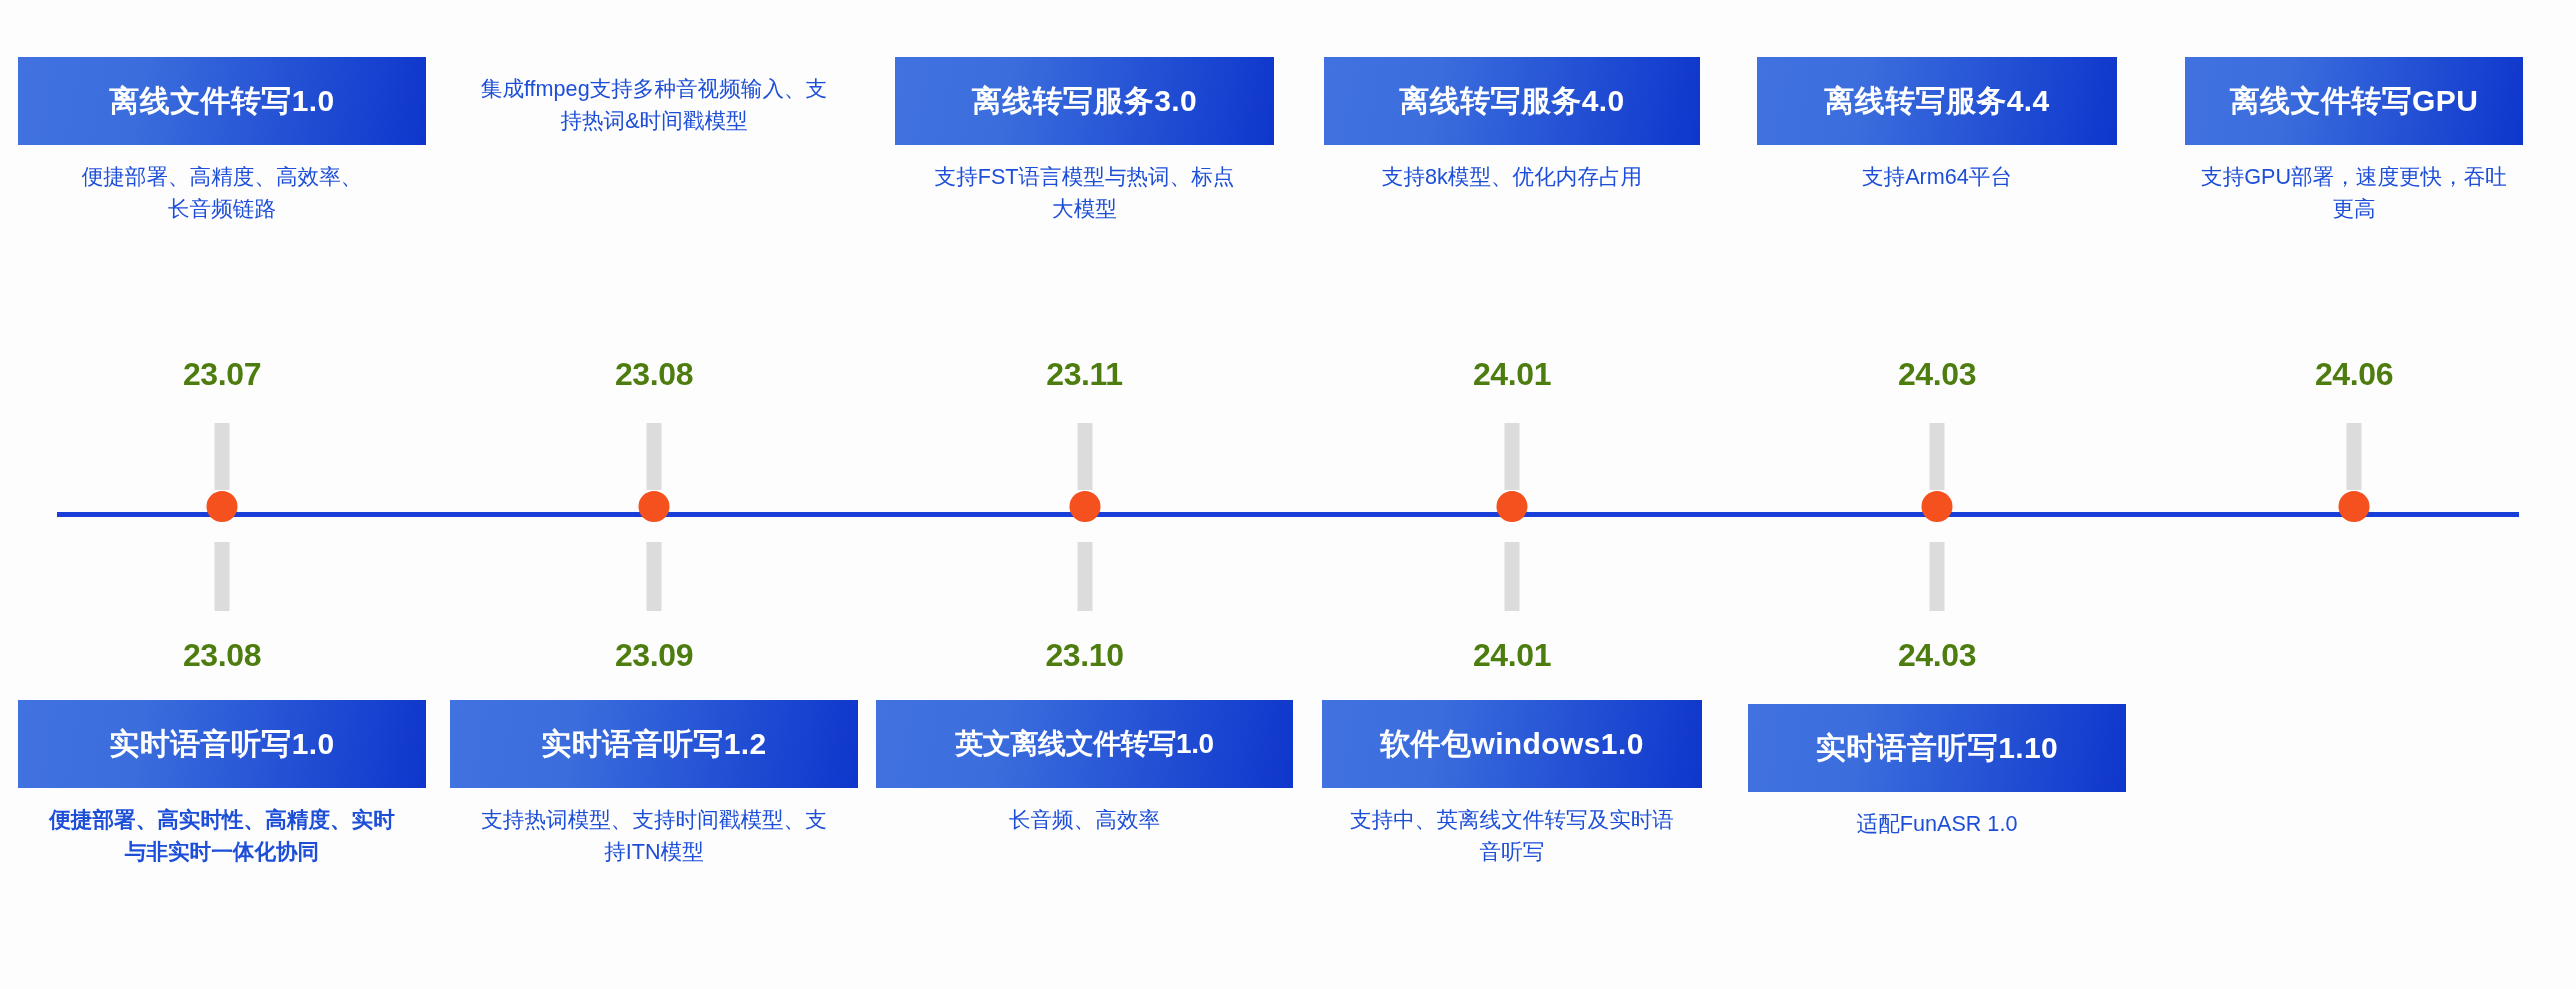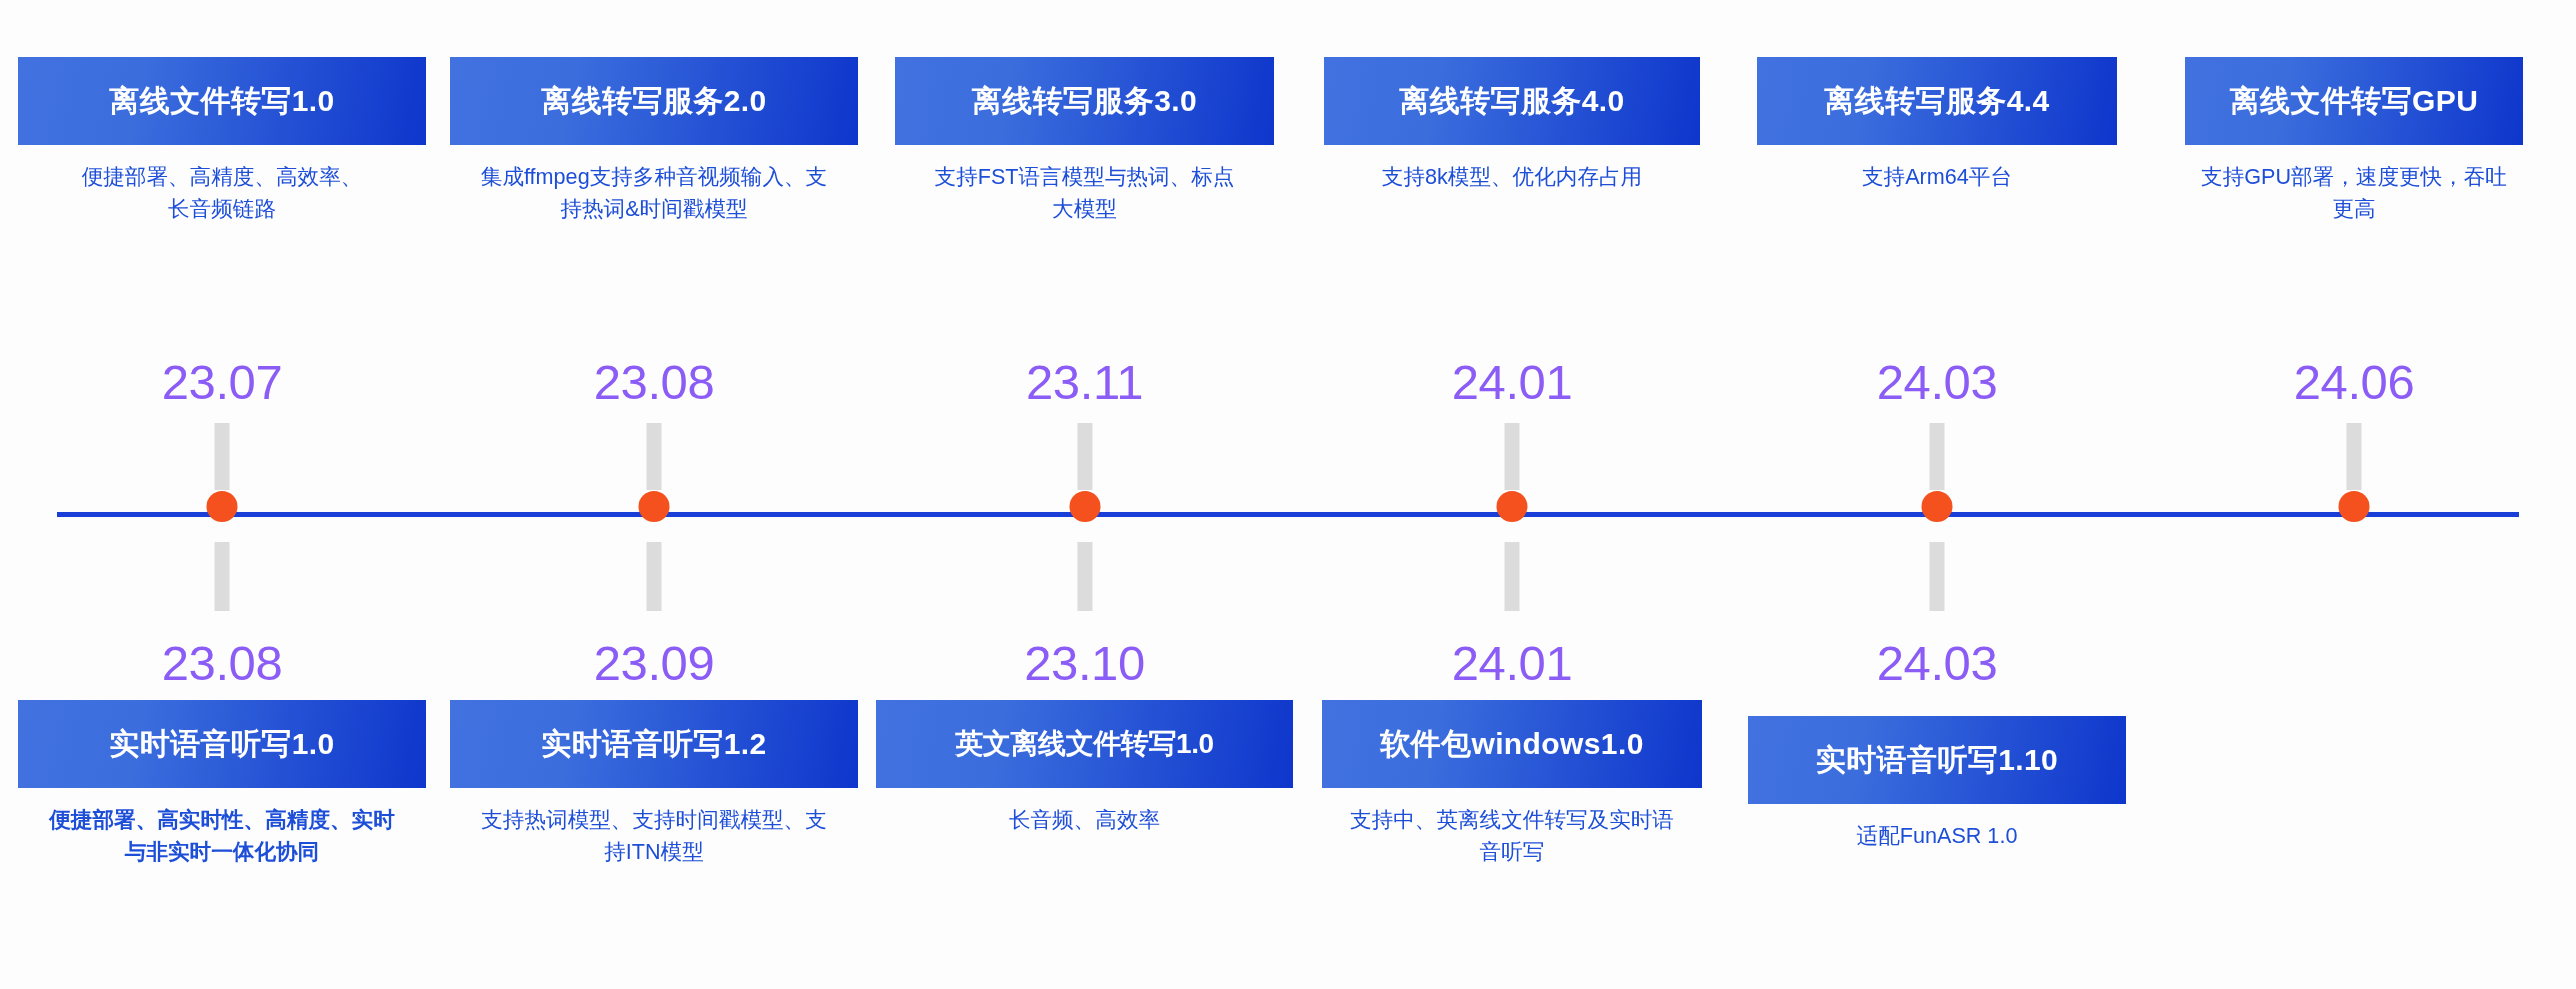--- a/index.html
+++ b/index.html
@@ -67,23 +67,23 @@
     top: 542px;
     height: 69px;
   }
 
   
   .date-label {
     position: absolute;
     left: 0;
     width: 100%;
     text-align: center;
-    font-size: 49px;
-    font-weight: normal;
-    color: #8b5cf6;
+    font-size: 32px;
+    font-weight: bold;
+    color: #4d7c0f;
     letter-spacing: -0.4px;
     line-height: 1;
   }
   .date-top { top: 358px; }
   .date-bottom { top: 639px; }
 
   
   .card {
     position: absolute;
     left: 0;
@@ -145,23 +145,20 @@
     <div class="card card-bottom">
       <div class="card-header">
         <span class="card-title">实时语音听写1.0</span>
       </div>
       <div class="card-desc" style="max-width:380px; margin-left:auto; margin-right:auto;font-weight:bold;">便捷部署、高实时性、高精度、实时与非实时一体化协同</div>
     </div>
   </div>
 
   <div class="node" style="left:450px; width:408px;">
     <div class="card card-top">
-      <div class="card-header">
-        <span class="card-title">离线转写服务2.0</span>
-      </div>
       <div class="card-desc" style="max-width:372px; margin-left:auto; margin-right:auto;">集成ffmpeg支持多种音视频输入、支持热词&amp;时间戳模型</div>
     </div>
     <div class="date-label date-top">23.08</div>
     <div class="stem stem-top"></div>
     <div class="marker-dot"></div>
     <div class="stem stem-bottom"></div>
     <div class="date-label date-bottom">23.09</div>
     <div class="card card-bottom">
       <div class="card-header">
         <span class="card-title">实时语音听写1.2</span>
@@ -216,21 +213,21 @@
         <span class="card-title">离线转写服务4.4</span>
       </div>
       <div class="card-desc" style="max-width:358px; margin-left:auto; margin-right:auto;">支持Arm64平台</div>
     </div>
     <div class="date-label date-top">24.03</div>
     <div class="stem stem-top"></div>
     <div class="marker-dot"></div>
     <div class="stem stem-bottom"></div>
     <div class="date-label date-bottom">24.03</div>
     <div class="card card-bottom">
-      <div class="card-header" style="margin:16px 12px;">
+      <div class="card-header" style="margin:4px 12px;">
         <span class="card-title">实时语音听写1.10</span>
       </div>
       <div class="card-desc" style="max-width:358px; margin-left:auto; margin-right:auto;">适配FunASR 1.0</div>
     </div>
   </div>
 
   <div class="node" style="left:2153px; width:402px;">
     <div class="card card-top">
       <div class="card-header" style="margin:0 32px;">
         <span class="card-title">离线文件转写GPU</span>

